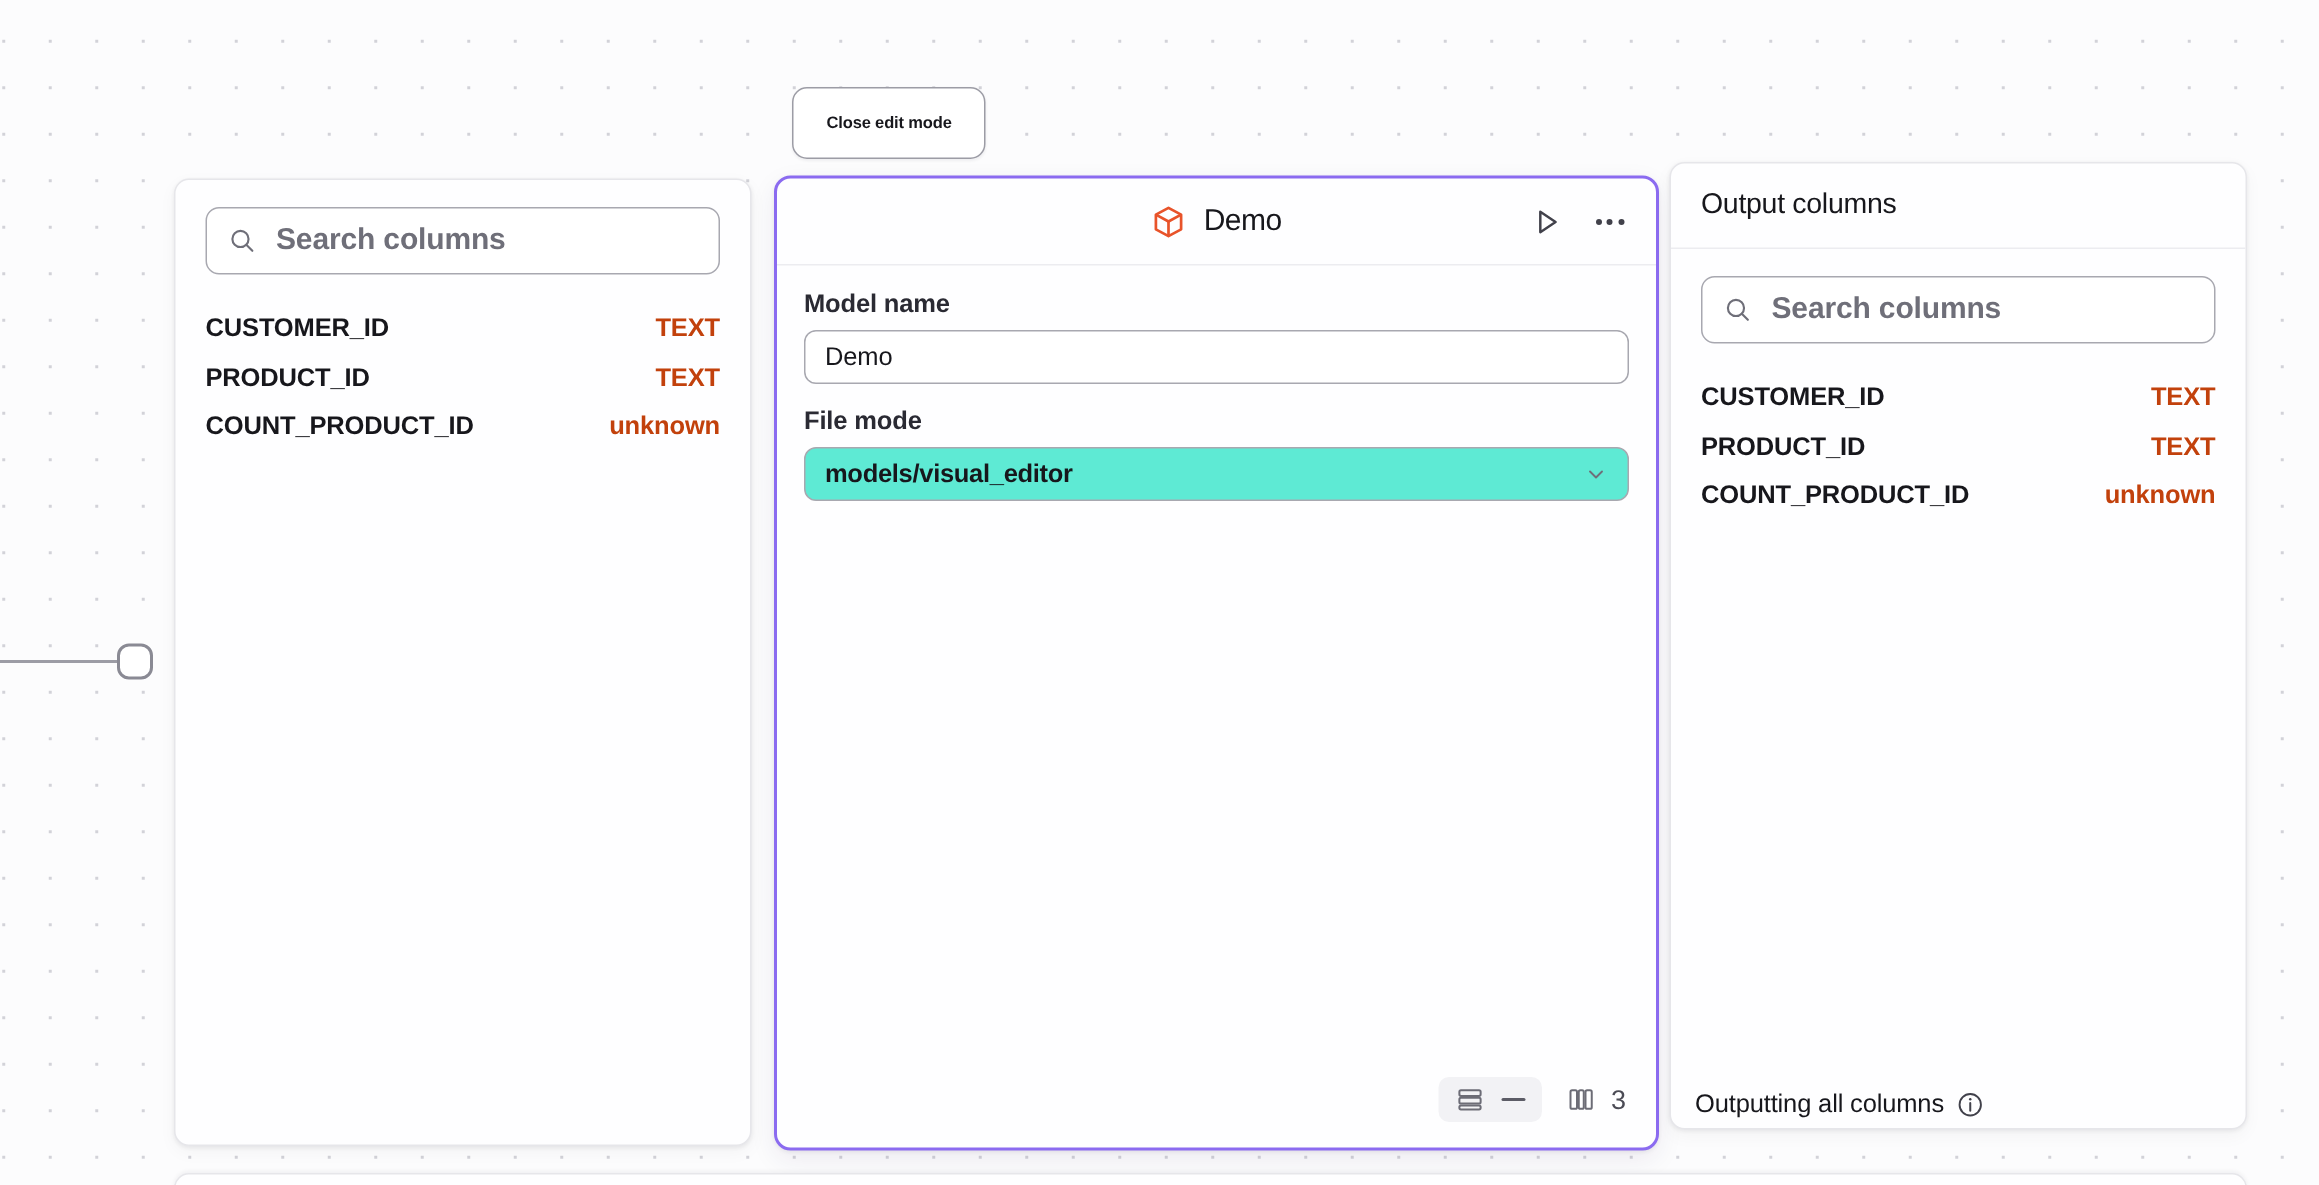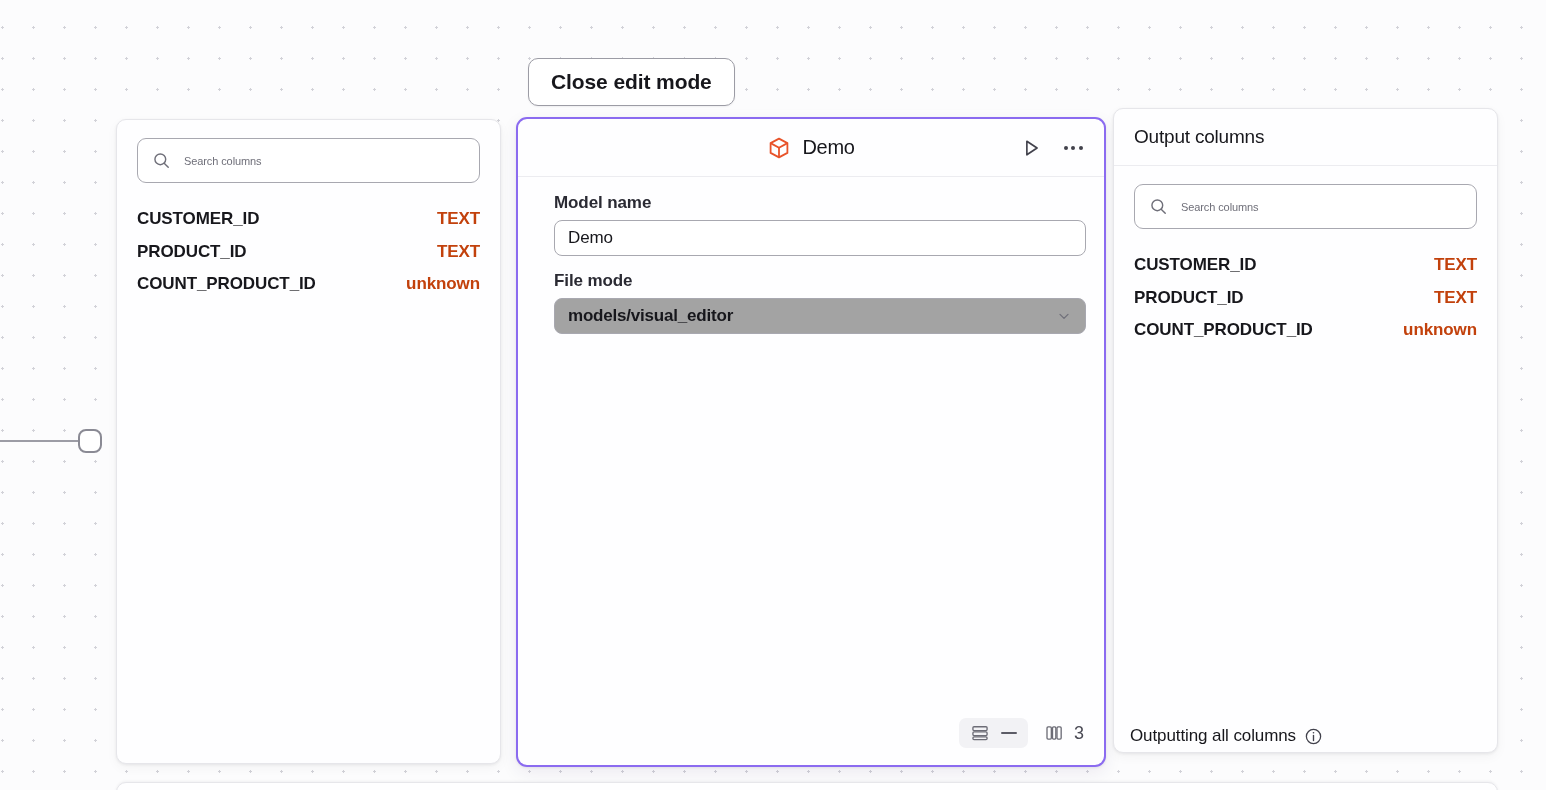--- a/index.html
+++ b/index.html
@@ -30,21 +30,21 @@
     left: 528px;
     top: 58px;
     height: 48px;
     padding: 0 22px;
     display: flex;
     align-items: center;
     justify-content: center;
     background: #ffffff;
     border: 1px solid #9c9ca5;
     border-radius: 10px;
-    font-size: 21px;
+    font-size: 11px;
     font-weight: bold;
     color: #17171c;
     letter-spacing: -0.1px;
     cursor: pointer;
     box-shadow: 0 1px 2px rgba(20,20,30,0.06);
     white-space: nowrap;
   }
 
   
   .panel {
@@ -105,24 +105,25 @@
     border: 1px solid #a8a8b0;
     border-radius: 9px;
     display: flex;
     align-items: center;
     padding: 0 14px;
     background: #ffffff;
     cursor: text;
   }
   .search-box .mag { width: 19px; height: 19px; flex: 0 0 19px; margin-right: 13px; }
   .search-box .ph {
-    font-size: 11px;
+    font-size: 20px;
     color: #6f6f79;
     letter-spacing: -0.1px;
     user-select: none;
+    font-weight: bold;
   }
 
   
   .col-list { margin-top: 20px; }
   .col-row {
     display: flex;
     align-items: baseline;
     justify-content: space-between;
     padding: 3px 0;
     line-height: 1.56;
@@ -173,21 +174,21 @@
   .icon-btn {
     width: 28px; height: 28px;
     display: flex; align-items: center; justify-content: center;
     cursor: pointer; border-radius: 5px;
   }
   .dots { display: flex; gap: 3.5px; align-items: center; }
   .dots b { width: 4px; height: 4px; border-radius: 50%; background: #41414b; display: block; }
 
   
   #demo-panel .panel-body {
-    padding: 16px 18px 0 36px;
+    padding: 16px 18px 0 18px;
     display: flex;
     flex-direction: column;
   }
   .field-label {
     font-size: 17px;
     font-weight: bold;
     color: #2a2a33;
     letter-spacing: -0.1px;
     margin-bottom: 7px;
   }
@@ -202,21 +203,21 @@
     font-size: 17px;
     color: #17171c;
     letter-spacing: -0.1px;
     margin-bottom: 15px;
     cursor: text;
   }
   .select-input {
     height: 36px;
     border: 1px solid #a8a8b0;
     border-radius: 8px;
-    background: #a3a3a3;
+    background: #5eead4;
     display: flex;
     align-items: center;
     justify-content: space-between;
     padding: 0 13px;
     font-size: 17px;
     font-weight: bold;
     color: #17171c;
     letter-spacing: -0.2px;
     cursor: pointer;
   }

